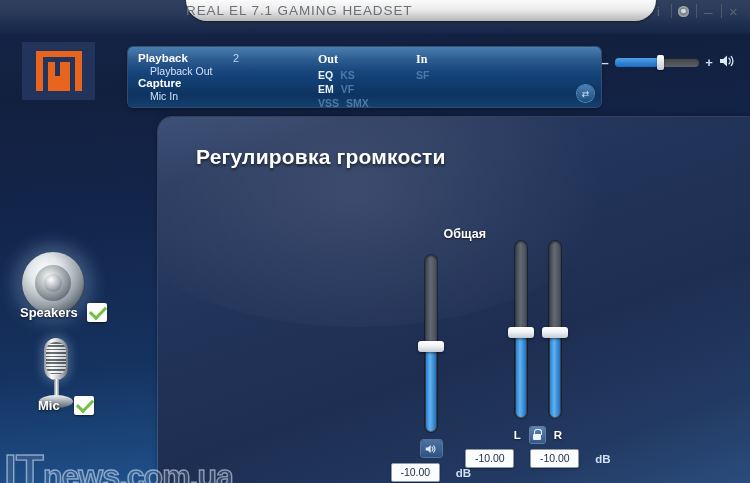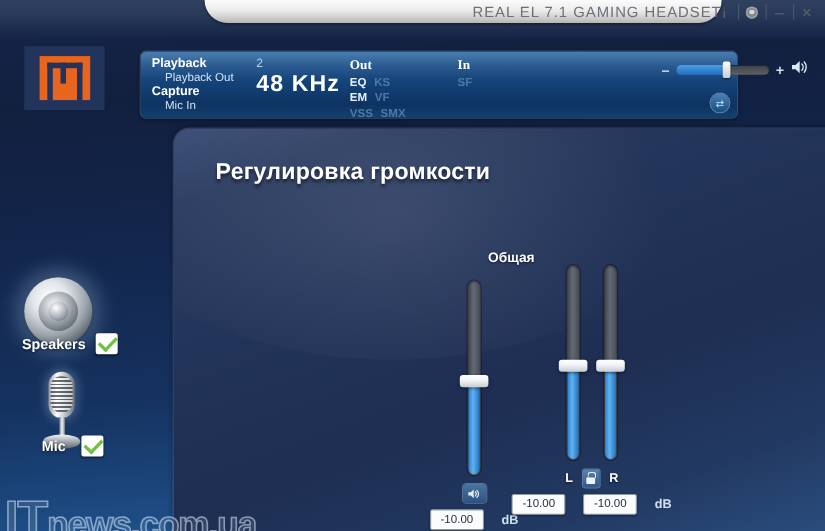--- a/index.html
+++ b/index.html
@@ -10,21 +10,21 @@
        background:linear-gradient(175deg,#16264a 0%,#12203f 18%,#13254b 40%,#15325f 68%,#1d4c84 88%,#2a6aa8 100%);}
 
   
   .titlebar-bg{position:absolute;left:0;top:0;width:750px;height:34px;
        background:linear-gradient(180deg,#31415f 0%,#29395a 40%,#1d2d4d 75%,#16264a 100%);}
   .title-banner{position:absolute;left:186px;top:0;width:470px;height:21px;
        background:linear-gradient(180deg,#fbfbfb 0%,#ececec 45%,#d2d2d2 72%,#b6b6b6 100%);
        border-bottom-left-radius:26px;border-bottom-right-radius:26px;
        box-shadow:0 1px 3px rgba(0,0,0,.45);}
   .title-text{position:absolute;left:186px;top:1px;width:470px;height:20px;
-       line-height:19px;text-align:right;color:#6b7077;font-size:13.5px;
+       line-height:19px;text-align:left;color:#6b7077;font-size:13.5px;
        letter-spacing:.9px;white-space:nowrap;}
   .win-btns{position:absolute;right:4px;top:1px;height:20px;display:flex;align-items:center;gap:0;}
   .wb{width:25px;height:20px;display:flex;align-items:center;justify-content:center;
       color:#5e646b;font-size:13px;position:relative;}
   .wb + .wb::before{content:"";position:absolute;left:0;top:3px;bottom:3px;width:1px;
       background:rgba(120,128,138,.45);}
   .wb.lg{font-size:15px;}
   .gear-g{width:11px;height:11px;border-radius:50%;
       background:#7f868e;box-shadow:0 0 0 1.5px #9aa1a8 inset;position:relative;}
   .gear-g::after{content:"";position:absolute;left:3.2px;top:3.2px;width:4.5px;height:4.5px;
@@ -33,21 +33,21 @@
   
   .logo{position:absolute;left:22px;top:42px;width:73px;height:58px;
       background:#22345c;display:flex;align-items:center;justify-content:center;}
   .logo-mark{width:46px;height:40px;background:#e8651f;position:relative;}
   .logo-mark::before{content:"";position:absolute;left:7px;top:6px;right:7px;bottom:0;
       border:5px solid #22345c;border-bottom:none;}
   .logo-mark::after{content:"";position:absolute;left:19.5px;top:6px;width:5px;height:19px;
       background:#22345c;}
 
   
-  .status{position:absolute;left:128px;top:47px;width:542px;height:60px;border-radius:5px;
+  .status{position:absolute;left:128px;top:47px;width:473px;height:60px;border-radius:5px;
       background:linear-gradient(180deg,#2f6ba4 0%,#1d4f88 22%,#123f73 55%,#0e3361 80%,#14406f 100%);
       box-shadow:0 0 0 1px rgba(120,170,220,.35), 0 2px 5px rgba(0,0,0,.4);
       overflow:hidden;}
   .status::after{content:"";position:absolute;left:0;top:0;right:0;height:42%;
       background:linear-gradient(180deg,rgba(255,255,255,.13),rgba(255,255,255,0));}
   .st-col{position:absolute;z-index:2;}
   .st-h{color:#ffffff;font-size:11.5px;font-weight:bold;}
   .st-s{color:#cfe2f5;font-size:10.5px;}
   .st-c1{left:10px;top:5px;}
   .st-c1 .r2{margin-left:12px;margin-top:1px;}
@@ -184,21 +184,20 @@
   <div class="status">
     <div class="st-col st-c1">
       <div class="st-h">Playback</div>
       <div class="st-s r2">Playback Out</div>
       <div class="st-h">Capture</div>
       <div class="st-s r4">Mic In</div>
     </div>
 
     <div class="st-col st-khz">
       <div class="num2">2</div>
-      <div class="big">48  KHz</div>
     </div>
 
     <div class="st-col st-out">
       <div class="st-hdr">Out</div>
       <div class="tagrow">
         <span class="tag on">EQ</span>
         <span class="tag off">KS</span>
       </div>
       <div class="tagrow">
         <span class="tag on">EM</span>

